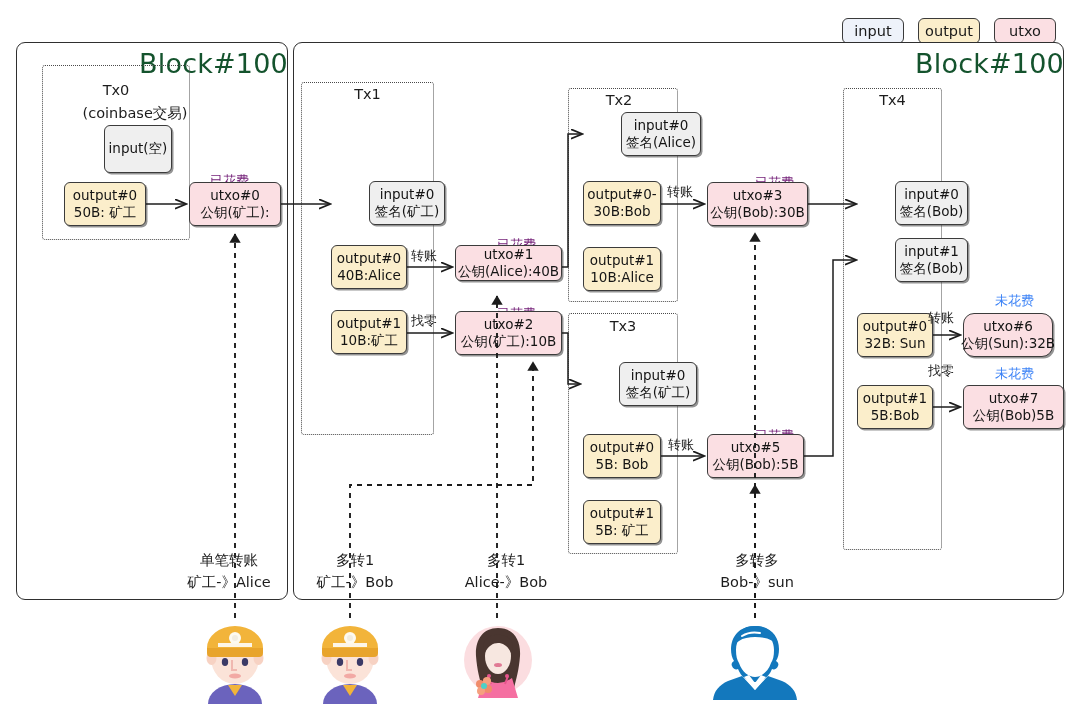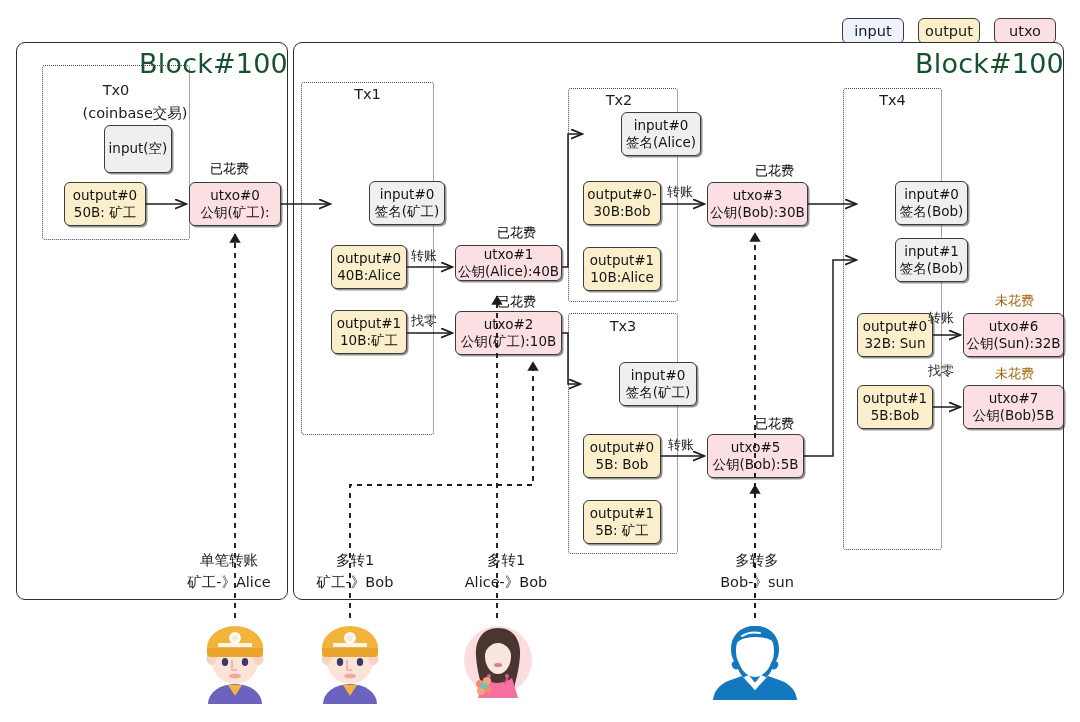--- a/index.html
+++ b/index.html
@@ -48,22 +48,22 @@
     font-size:13.5px;color:#141414;line-height:1.28;text-align:center;
     box-shadow:1.5px 1.5px 0 rgba(60,60,60,.55);
   }
   .node.input{background:#efefef;margin-left:36px;}
   .node.output{background:#fbeecb;}
   .node.utxo{background:#fbdfe3;}
   .node span{display:block;white-space:nowrap;}
 
   
   .tag{position:absolute;font-size:13px;white-space:nowrap;}
-  .tag.spent{color:#000000;}
-  .tag.unspent{color:#a16207;}
+  .tag.spent{color:#701a75;margin-top:12px;}
+  .tag.unspent{color:#3b82f6;}
   .tag.edge{color:#1c1c1c;font-size:13px;}
 
   .foot{
     position:absolute;text-align:center;font-size:14.5px;color:#1c1c1c;
     line-height:1.5;white-space:nowrap;
   }
   svg.layer{position:absolute;left:0;top:0;width:1080px;height:722px;pointer-events:none;}
 </style>
 </head>
 <body>
@@ -189,21 +189,21 @@
     <span>32B: Sun</span>
   </div>
   <div class="abs node output" style="left:857px;top:385px;width:76px;height:44px;">
     <span>output#1</span>
     <span>5B:Bob</span>
   </div>
   <div class="tag edge" style="left:928px;top:309px;">转账</div>
   <div class="tag edge" style="left:928px;top:362px;">找零</div>
 
   <div class="tag unspent" style="left:995px;top:292px;">未花费</div>
-  <div class="abs node utxo" style="left:963px;top:313px;width:101px;height:44px;">
+  <div class="abs node utxo" style="left:963px;top:313px;width:90px;height:44px;border-radius:11px;">
     <span>utxo#6</span>
     <span>公钥(Sun):32B</span>
   </div>
   <div class="tag unspent" style="left:995px;top:365px;">未花费</div>
   <div class="abs node utxo" style="left:963px;top:385px;width:101px;height:44px;">
     <span>utxo#7</span>
     <span>公钥(Bob)5B</span>
   </div>
 
   <div class="foot" style="left:170px;top:550px;width:118px;">

